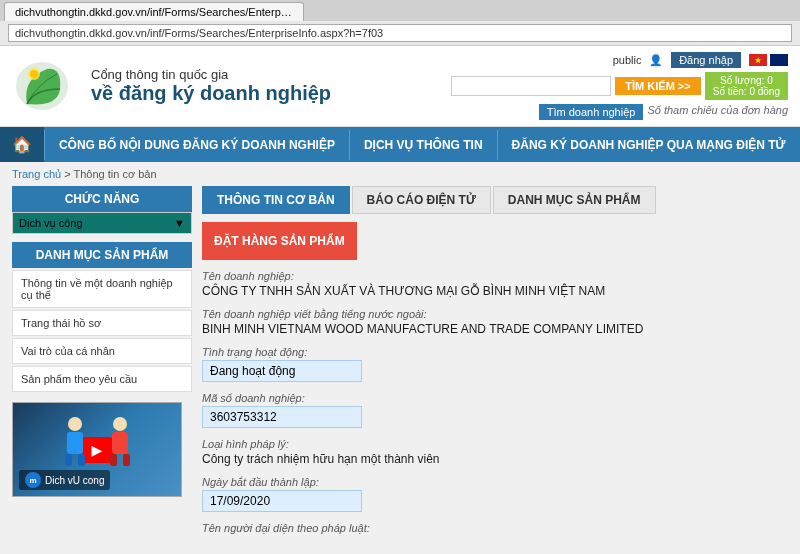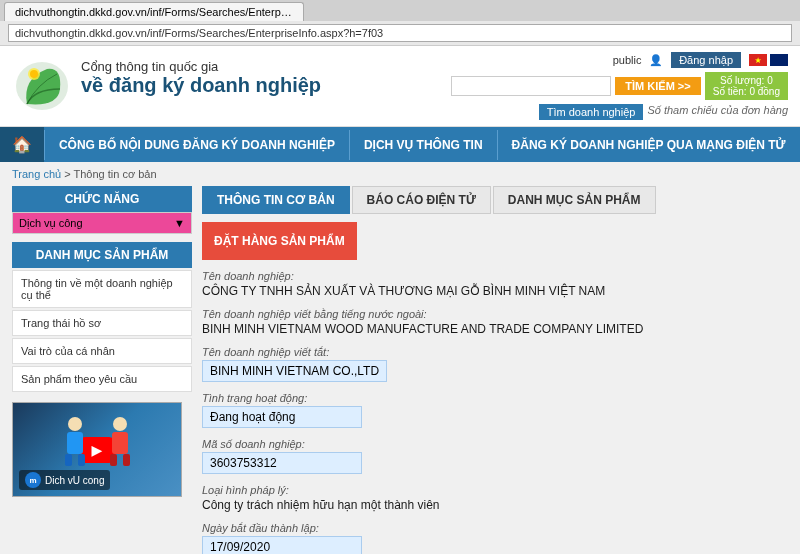--- a/index.html
+++ b/index.html
@@ -45,22 +45,22 @@
     .site-header {
       background: white;
       display: flex;
       align-items: center;
       padding: 6px 12px;
       gap: 12px;
       border-bottom: 1px solid #ddd;
     }
     .logo-area {
       display: flex;
-      align-items: flex-start;
-      gap: 9px;
+      align-items: center;
+      gap: 19px;
     }
     .logo-leaf {
       width: 60px;
       height: 55px;
     }
     .header-title {
       display: flex;
       flex-direction: column;
     }
     .header-title-top {
@@ -208,21 +208,21 @@
       font-weight: bold;
       font-size: 12px;
     }
     .sidebar-dropdown {
       border: 1px solid #ccc;
       padding: 4px 6px;
       font-size: 11px;
       display: flex;
       justify-content: space-between;
       align-items: center;
-      background: #ec4899;
+      background: #0f766e;
       cursor: pointer;
       margin-bottom: 8px;
     }
     .danh-muc-header {
       background: #2c7ab0;
       color: white;
       text-align: center;
       padding: 6px;
       font-weight: bold;
       font-size: 12px;
@@ -475,24 +475,20 @@
       <div class="field-group">
         <div class="field-label">Tên doanh nghiệp:</div>
         <div class="field-value">CÔNG TY TNHH SẢN XUẤT VÀ THƯƠNG MẠI GỖ BÌNH MINH VIỆT NAM</div>
       </div>
 
       <div class="field-group">
         <div class="field-label">Tên doanh nghiệp viết bằng tiếng nước ngoài:</div>
         <div class="field-value">BINH MINH VIETNAM WOOD MANUFACTURE AND TRADE COMPANY LIMITED</div>
       </div>
 
-      <div class="field-group">
-        <div class="field-label">Tên doanh nghiệp viết tắt:</div>
-        <div class="field-value-box">BINH MINH VIETNAM CO.,LTD</div>
-      </div>
 
       <div class="field-group">
         <div class="field-label">Tình trạng hoạt động:</div>
         <div class="field-value-box">Đang hoạt động</div>
       </div>
 
       <div class="field-group">
         <div class="field-label">Mã số doanh nghiệp:</div>
         <div class="field-value-box">3603753312</div>
       </div>

